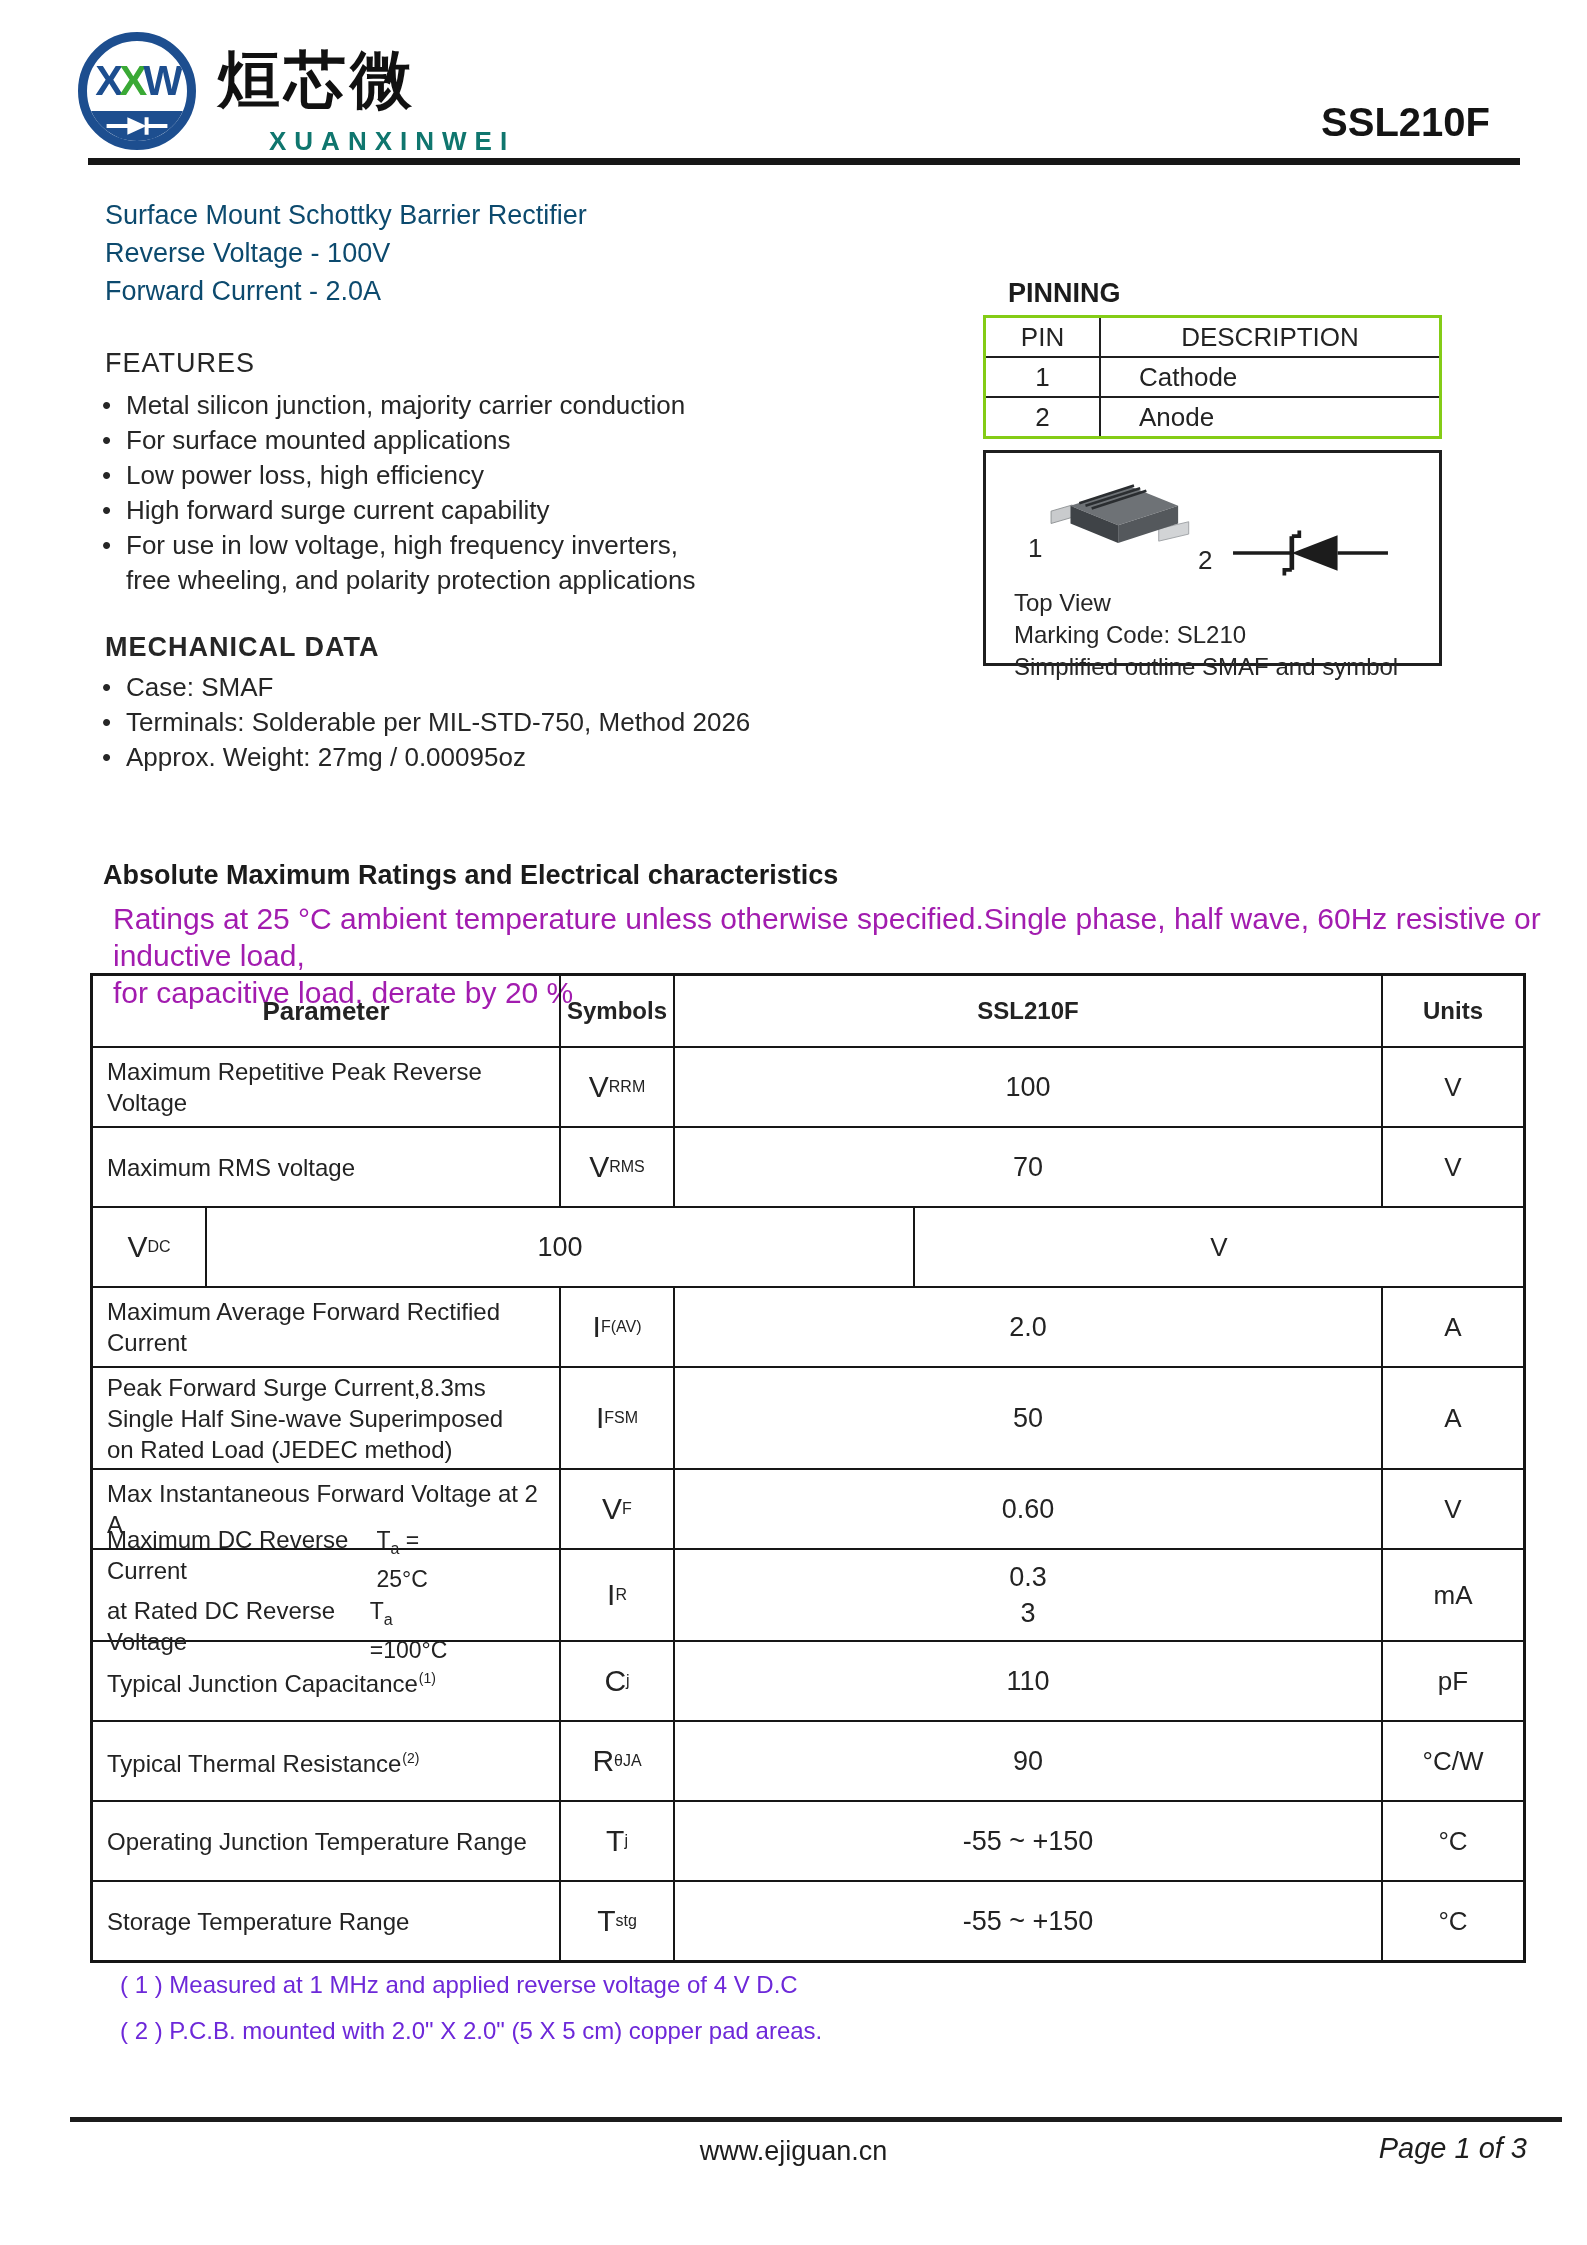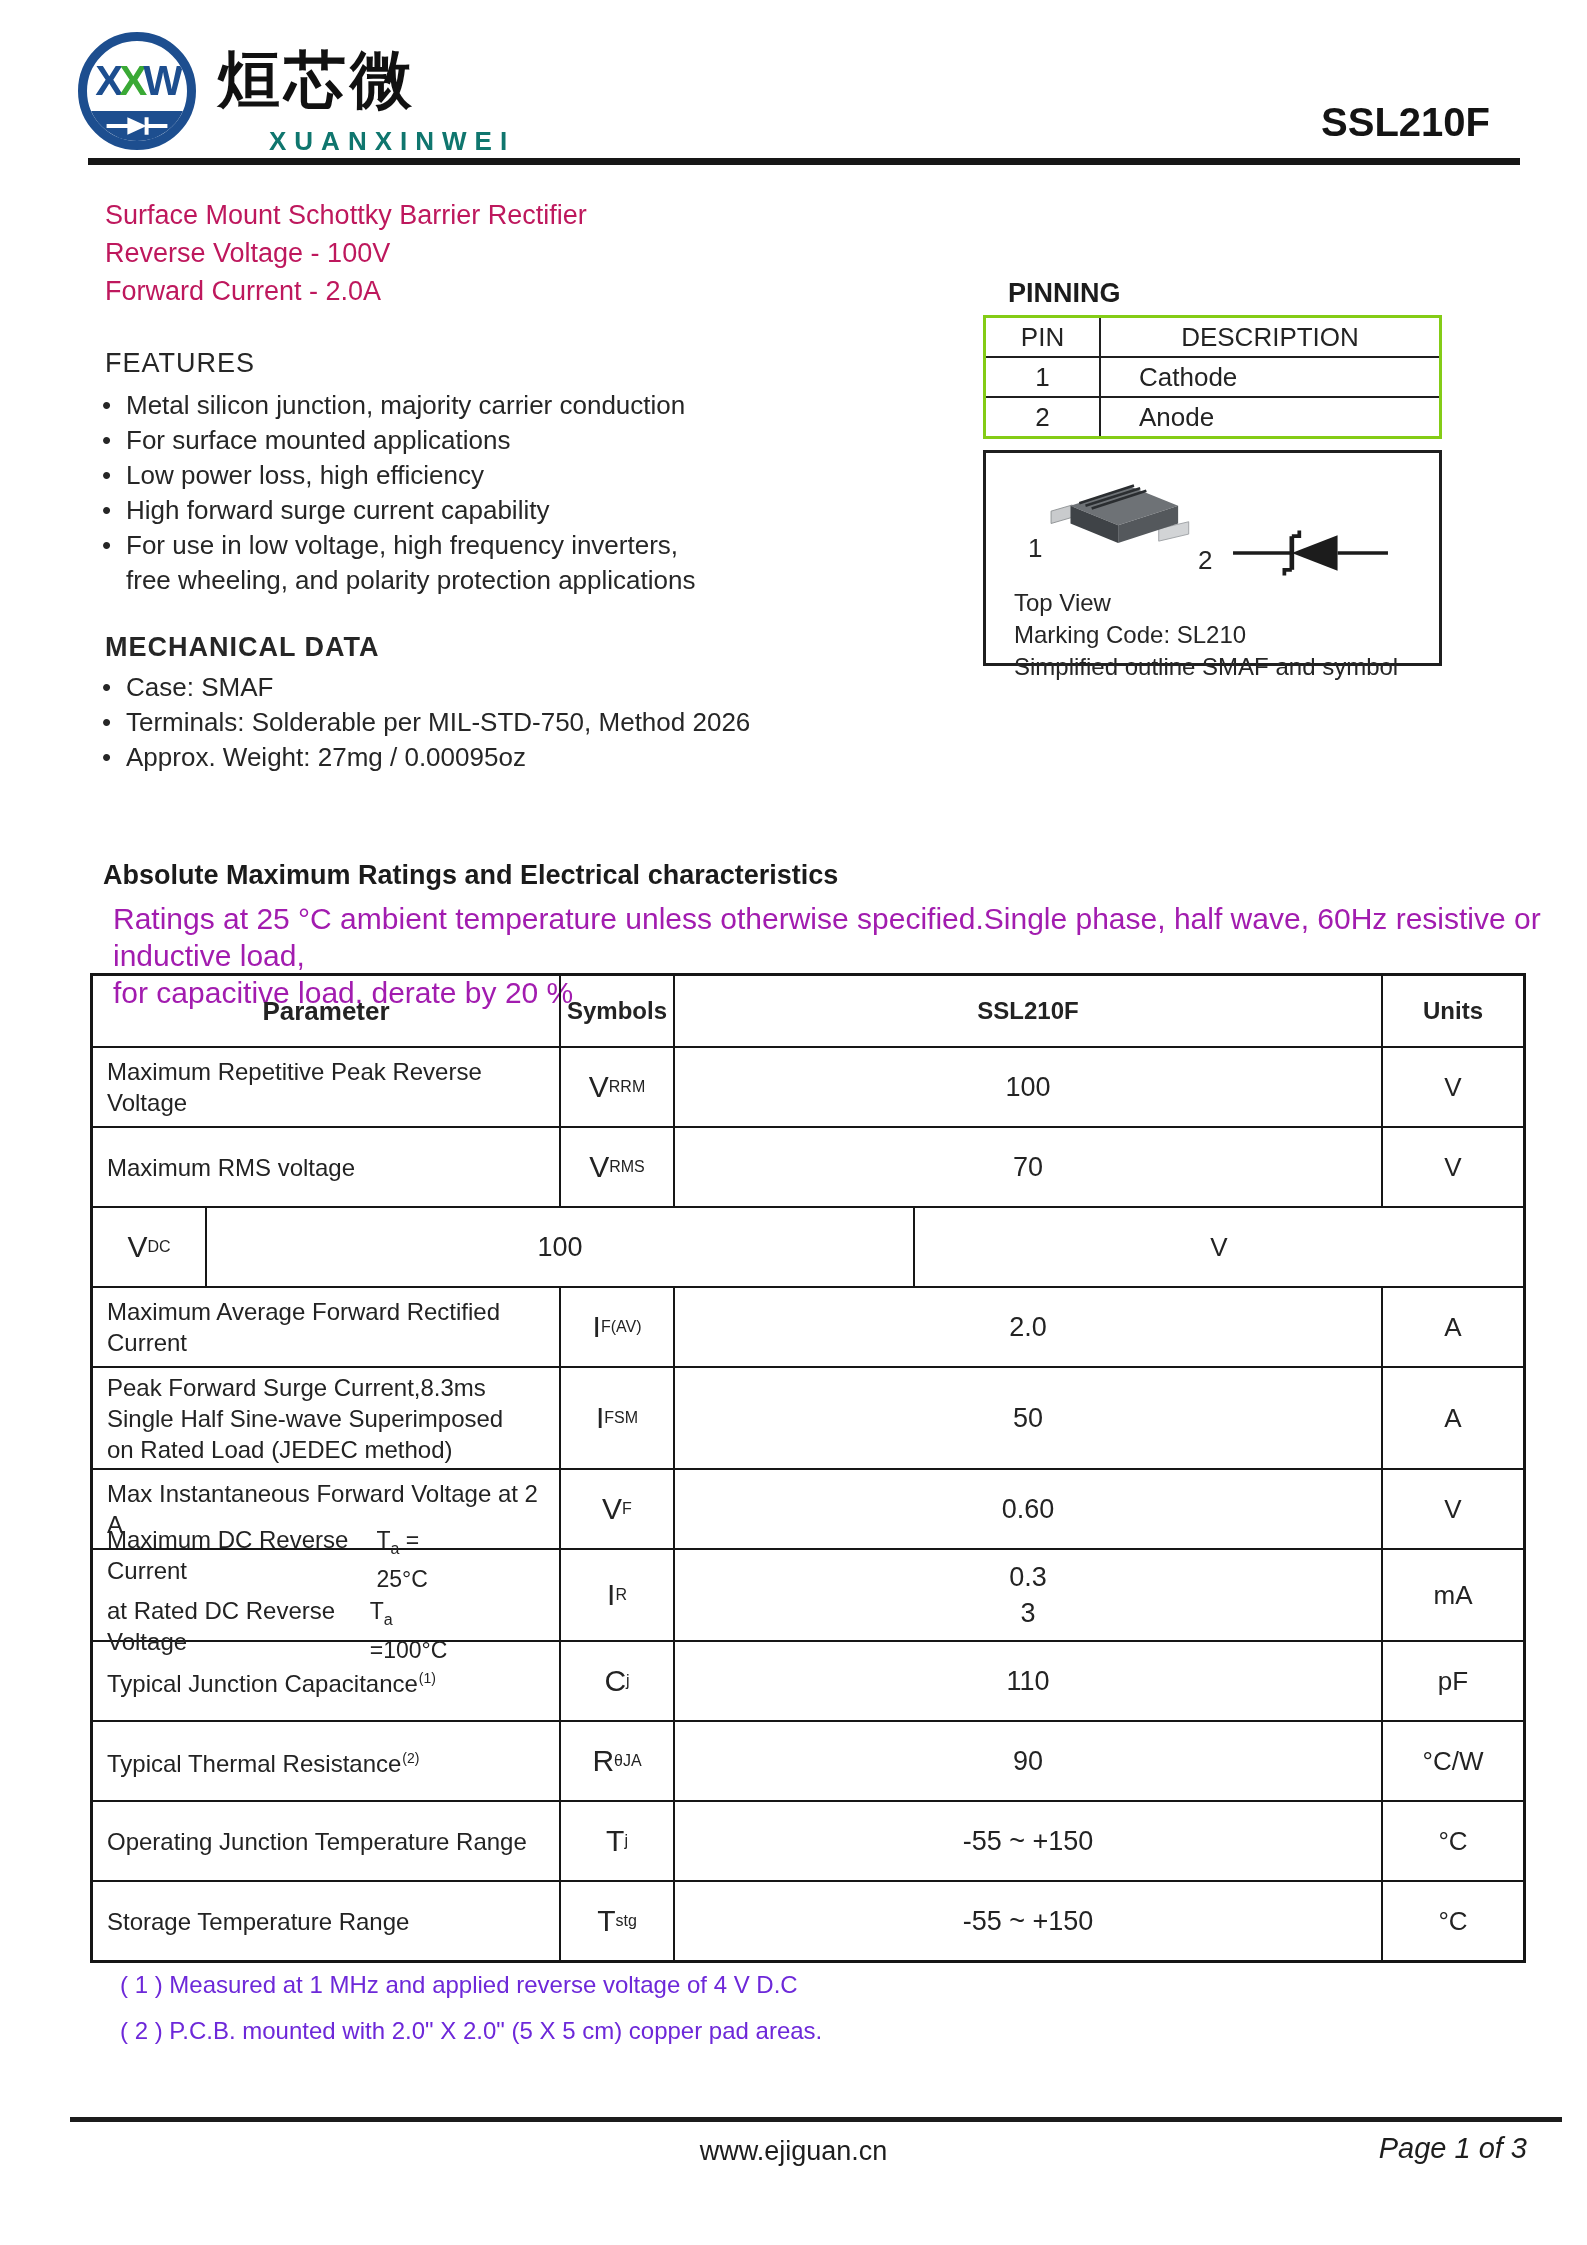--- a/index.html
+++ b/index.html
@@ -16,21 +16,21 @@
              display:flex;align-items:center;justify-content:center;}
   .logo-cn{position:absolute;left:140px;top:8px;font-size:62px;font-weight:700;color:#111;
            letter-spacing:4px;white-space:nowrap;}
   .logo-en{position:absolute;left:144px;top:96px;font-size:26px;font-weight:700;color:#0f766e;
            letter-spacing:8px;margin-left:47px;}
   .part-number{position:absolute;right:97px;top:100px;font-size:40px;font-weight:700;color:#141414;}
   .rule-top{position:absolute;left:88px;top:158px;width:1432px;height:7px;background:#161616;}
   .rule-bottom{position:absolute;left:70px;top:2117px;width:1492px;height:5px;background:#1c1c1c;}
 
   
-  .intro{position:absolute;left:105px;top:196px;font-size:27px;line-height:38px;color:#be185d;}
+  .intro{position:absolute;left:105px;top:196px;font-size:27px;line-height:38px;color:#0c4a6e;}
 
   
   .sec-heading{position:absolute;font-size:27px;color:#262626;letter-spacing:1px;}
   .list{position:absolute;font-size:26px;line-height:35px;color:#262626;}
   .list .li{display:flex;}
   .list .bullet{width:24px;flex:none;}
   .list .txt{white-space:pre-line;}
 
   
   .pinning-heading{position:absolute;left:1008px;top:278px;font-size:27px;font-weight:700;color:#1c1c1c;}

